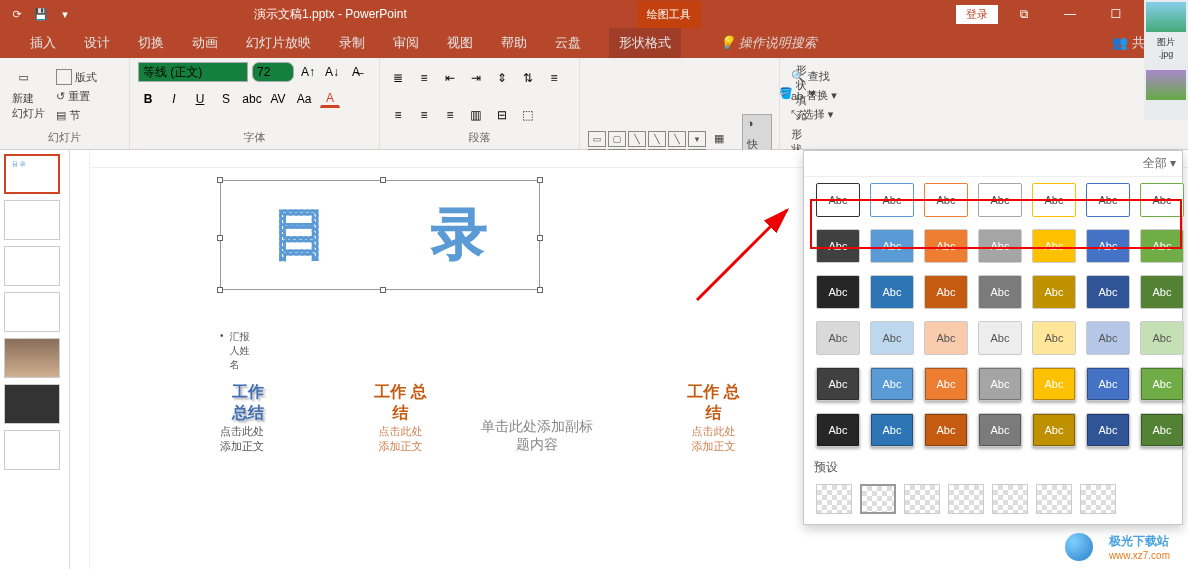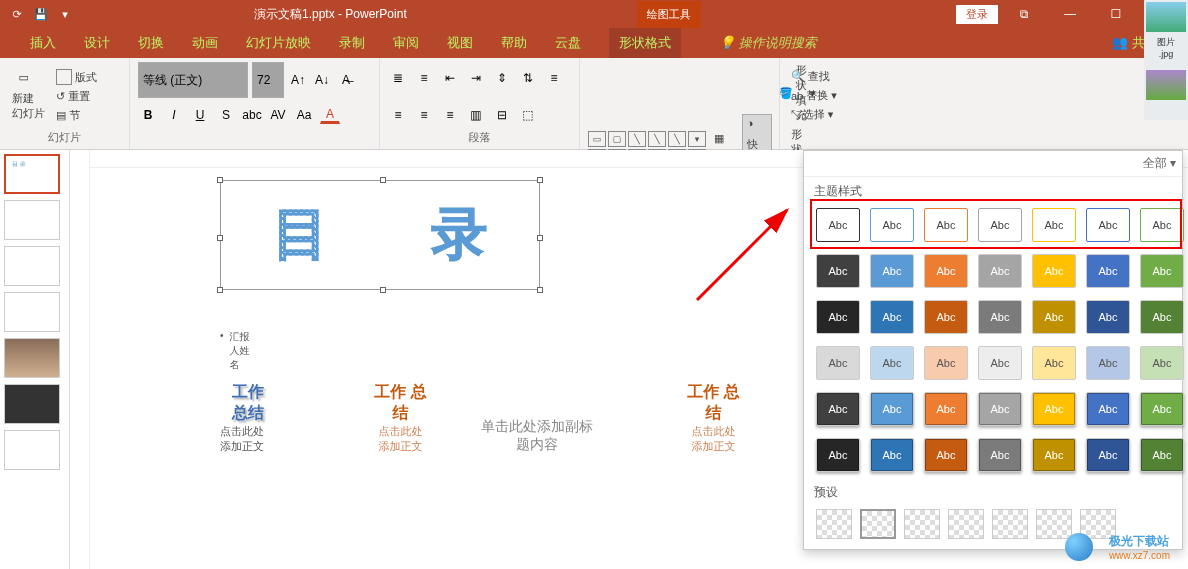--- a/index.html
+++ b/index.html
@@ -7,35 +7,35 @@
 
 .titlebar { background: #b7472a; height: 28px; display: flex; align-items: center; color: #fff; }
 .tb-left { display: flex; align-items: center; gap: 6px; padding-left: 8px; }
 .tb-icon { width: 18px; height: 18px; display: inline-flex; align-items: center; justify-content: center; font-size: 11px; }
 .tb-title { margin-left: 180px; font-size: 12px; }
 .tb-drawtools { background: #c2410c; padding: 6px 10px; margin-left: 230px; font-size: 11px; }
 .tb-right { margin-left: auto; display: flex; align-items: center; gap: 6px; padding-right: 6px; }
 .login-btn { background: #fff; color: #b7472a; padding: 2px 10px; font-size: 11px; }
 .winctl { width: 40px; height: 28px; display: flex; align-items: center; justify-content: center; }
 
-.ribbon-tabs { background: #b7472a; height: 30px; display: flex; align-items: center; color: #bef264; padding-left: 30px; gap: 28px; }
+.ribbon-tabs { background: #b7472a; height: 30px; display: flex; align-items: center; color: #e5e5e5; padding-left: 30px; gap: 28px; }
 .ribbon-tabs span { font-size: 13px; cursor: pointer; }
 .ribbon-tabs .active { background: #a03d28; padding: 6px 10px; }
 .ribbon-tabs .search { margin-left: 10px; opacity: .9; font-style: italic; }
 .share { margin-left: auto; margin-right: 30px; }
 
 .ribbon { background: #f3f2f1; height: 92px; display: flex; border-bottom: 1px solid #d0d0d0; }
 .group { border-right: 1px solid #e0e0e0; padding: 4px 8px 2px; display: flex; flex-direction: column; justify-content: space-between; }
 .group-body { flex: 1; display: flex; align-items: center; gap: 4px; }
 .group-label { text-align: center; font-size: 11px; color: #666; padding-bottom: 2px; }
 .btn { display: inline-flex; flex-direction: column; align-items: center; font-size: 11px; color: #444; padding: 2px 4px; cursor: pointer; }
 .btn .ic { width: 20px; height: 20px; }
 .smallbtn { display: inline-flex; align-items: center; gap: 3px; font-size: 11px; color: #444; padding: 1px 3px; cursor: pointer; }
 .smbox { width: 16px; height: 16px; border: 1px solid #888; display: inline-block; }
-select, input.combo { font-size: 12px; border: 1px solid #aaa; background: #a3a3a3; padding: 10px 4px; }
+select, input.combo { font-size: 12px; border: 1px solid #aaa; background: #15803d; padding: 2px 4px; }
 .font-row { display: flex; gap: 4px; align-items: center; }
 .font-btns { display: flex; gap: 6px; margin-top: 4px; }
 .fbtn { width: 20px; height: 18px; display: inline-flex; align-items: center; justify-content: center; border: 1px solid transparent; font-size: 12px; }
 
 .workspace { display: flex; height: calc(569px - 150px); }
 .thumbs { width: 70px; background: #fff; border-right: 1px solid #ddd; padding: 4px; }
 .thumb { width: 56px; height: 40px; border: 1px solid #ccc; margin-bottom: 6px; background: #fff; position: relative; }
 .thumb.sel { border: 2px solid #d04423; }
 .thumb .mini { position: absolute; font-size: 6px; }
 
@@ -137,36 +137,37 @@
           </span>
       </div>
     </div>
     <div class="group-label">幻灯片</div>
   </div>
 
   <div class="group" style="width:250px">
     <div style="display:flex;flex-direction:column;gap:4px;width:100%">
       <div class="font-row">
         <input class="combo" style="width: 110px;" value="等线 (正文)">
-        <input class="combo" style="width: 32px;" value="72">
+        <input class="combo" style="width: 42px; border-radius: 7px;" value="72">
         <span class="fbtn">A↑</span>
         <span class="fbtn">A↓</span>
         <span class="fbtn">A̶</span>
       </div>
       <div class="font-btns">
         <span class="fbtn" style="font-weight:bold">B</span>
         <span class="fbtn" style="font-style:italic">I</span>
         <span class="fbtn" style="text-decoration:underline">U</span>
         <span class="fbtn">S</span>
         <span class="fbtn">abc</span>
         <span class="fbtn">AV</span>
         <span class="fbtn">Aa</span>
         <span class="fbtn" style="color:#d04423;border-bottom:3px solid #d04423">A</span>
       </div>
     </div>
+    <div class="group-label">字体</div>
   </div>
 
   <div class="group" style="width:200px">
     <div class="group-body" style="flex-wrap:wrap;gap:6px">
       <span class="fbtn">≣</span>
       <span class="fbtn">≡</span>
       <span class="fbtn">⇤</span>
       <span class="fbtn">⇥</span>
       <span class="fbtn">⇕</span>
       <span class="fbtn">⇅</span>
@@ -300,21 +301,20 @@
       </marker>
     </defs>
   <line x1="10" y1="100" x2="100" y2="10" stroke="#e00" stroke-width="3" marker-end="url(#ah)"></line>
 </svg>
 
 <div class="qs-panel">
   <div class="qs-header">
     <span></span>
     <span>全部 ▾</span>
   </div>
-  <div class="qs-section-label">主题样式</div>
   <div class="qs-grid" id="qs-row1">
       <div class="qs-cell qs-row1" style="border: 1.5px solid rgb(51, 51, 51); color: rgb(68, 68, 68);">Abc</div>
       <div class="qs-cell qs-row1" style="border: 1.5px solid rgb(91, 155, 213); color: rgb(68, 68, 68);">Abc</div>
       <div class="qs-cell qs-row1" style="border: 1.5px solid rgb(237, 125, 49); color: rgb(68, 68, 68);">Abc</div>
       <div class="qs-cell qs-row1" style="border: 1.5px solid rgb(165, 165, 165); color: rgb(68, 68, 68);">Abc</div>
       <div class="qs-cell qs-row1" style="border: 1.5px solid rgb(255, 192, 0); color: rgb(68, 68, 68);">Abc</div>
       <div class="qs-cell qs-row1" style="border: 1.5px solid rgb(68, 114, 196); color: rgb(68, 68, 68);">Abc</div>
       <div class="qs-cell qs-row1" style="border: 1.5px solid rgb(112, 173, 71); color: rgb(68, 68, 68);">Abc</div>
     </div>
   <div class="qs-highlight-box"></div>

